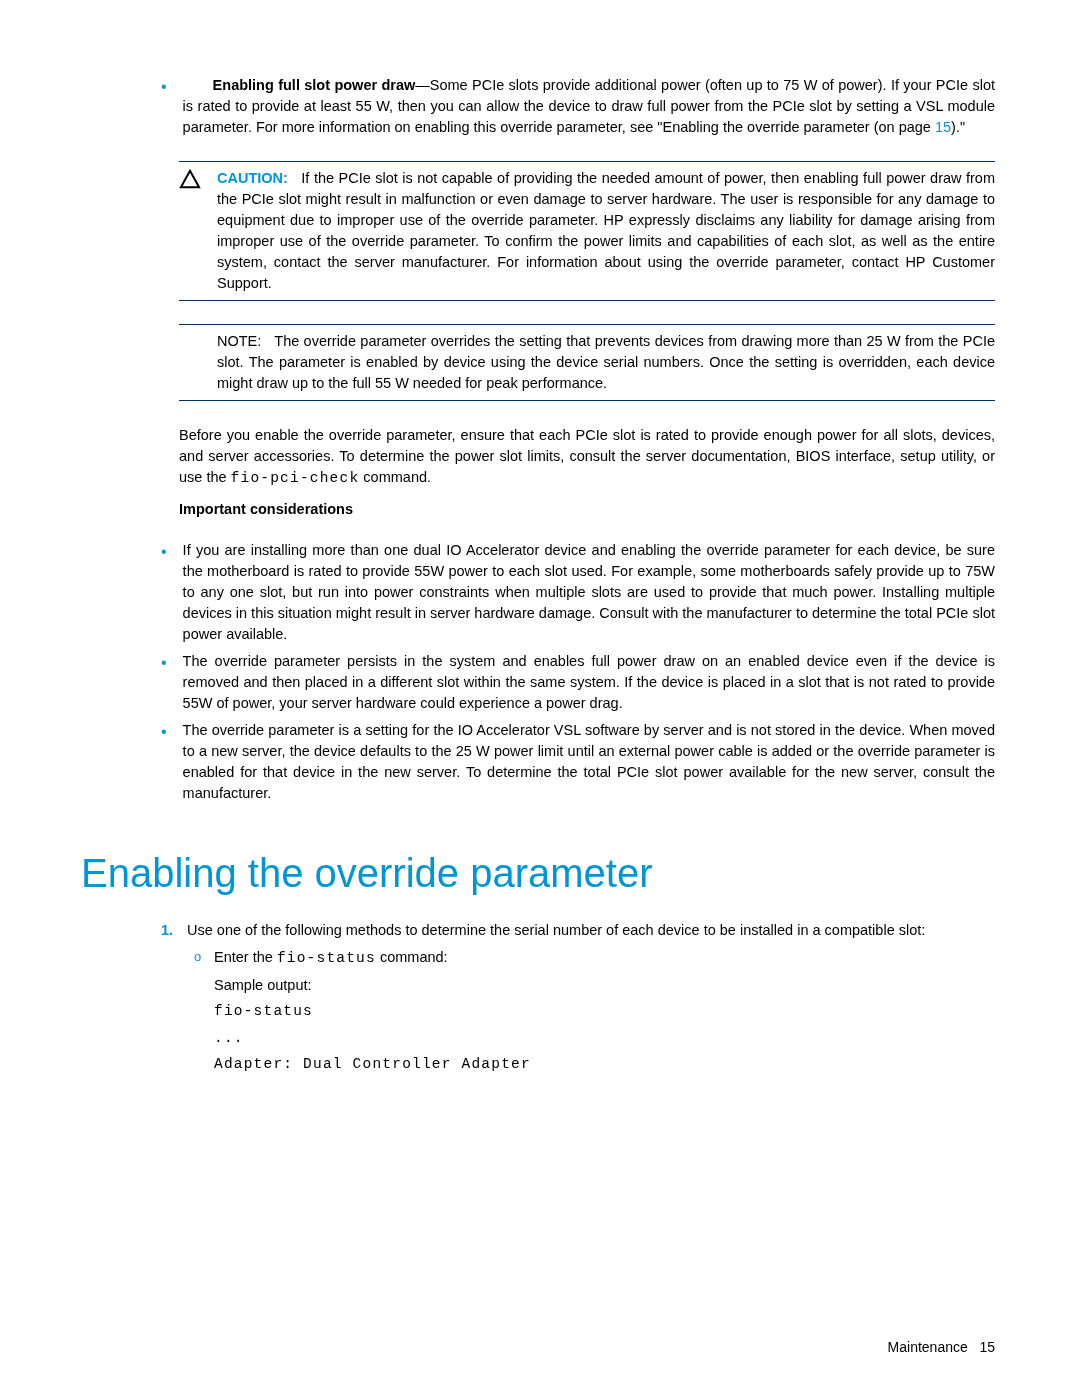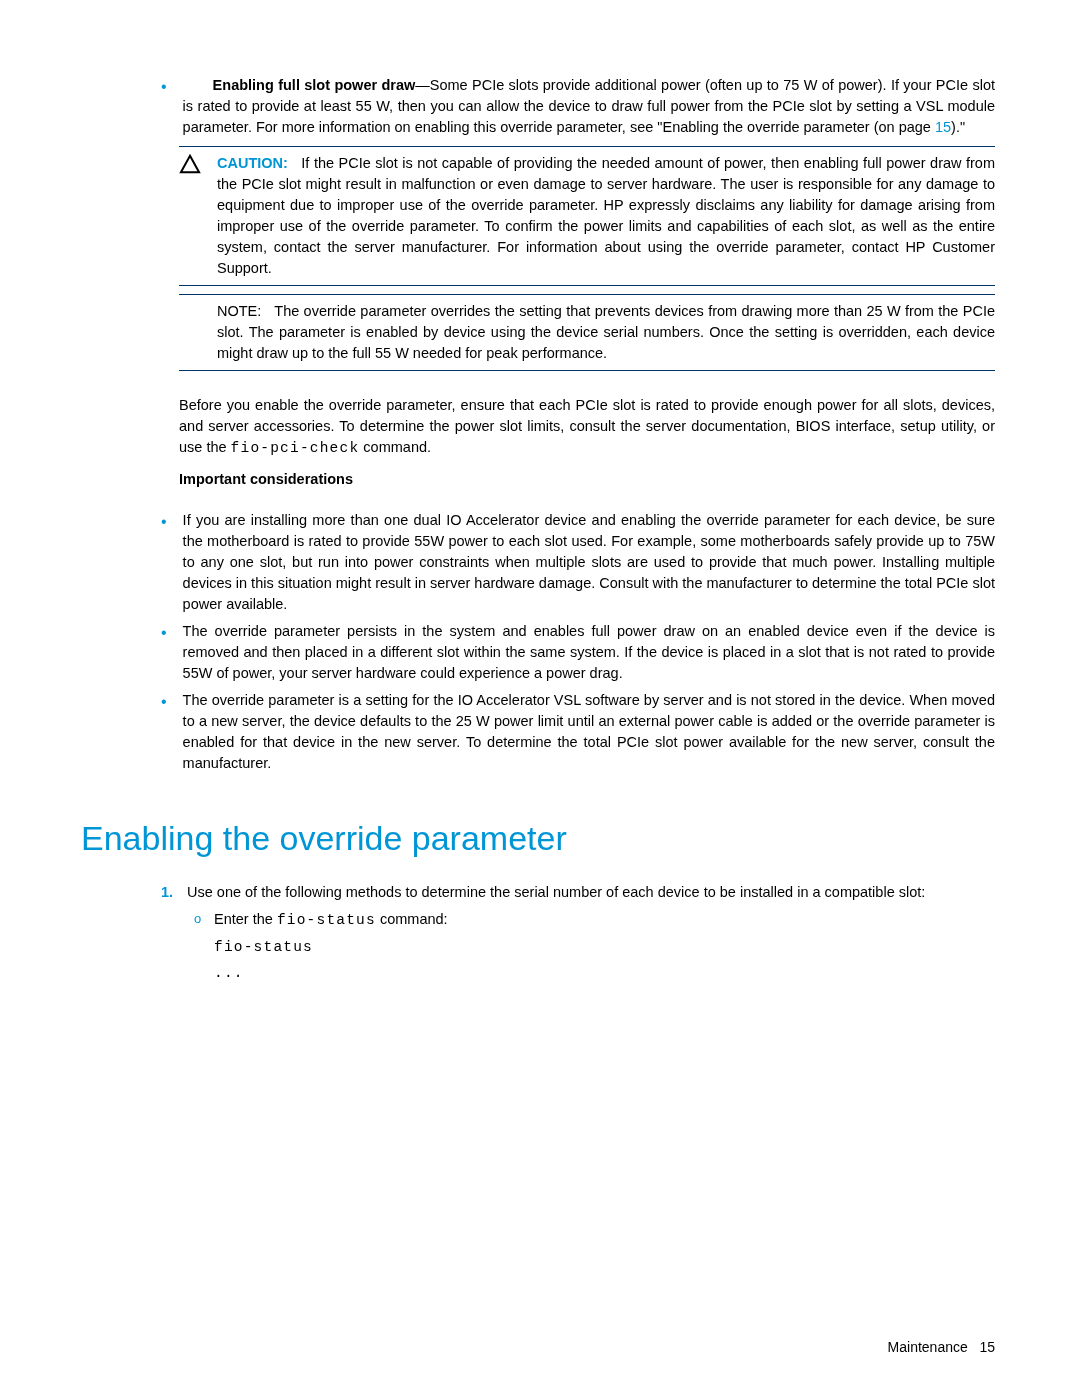--- a/index.html
+++ b/index.html
@@ -35,21 +35,21 @@
     }
     .bold {
       font-weight: bold;
       padding-left: 30px;
     }
     .link {
       color: #0096D6;
     }
     .admonition {
       margin-left: 94px;
-      margin-top: 8px;
+      margin-top: 23px;
       margin-bottom: 8px;
       border-top: 1.5px solid #003366;
       border-bottom: 1.5px solid #003366;
       padding: 6px 0;
       display: flex;
     }
     .admonition-icon {
       width: 38px;
       flex-shrink: 0;
       font-size: 20px;
@@ -79,21 +79,21 @@
       font-size: 14.5px;
     }
     .subhead {
       font-weight: bold;
       margin-left: 94px;
       margin-top: 8px;
       margin-bottom: 20px;
     }
     .h1 {
       color: #0096D6;
-      font-size: 34px;
+      font-size: 40px;
       font-weight: normal;
       margin-top: 40px;
       margin-bottom: 18px;
       margin-left: -4px;
     }
     .num-item {
       display: flex;
       padding-left: 76px;
       margin-bottom: 6px;
     }
@@ -187,19 +187,21 @@
 </div>
 
 <div class="sub-item">
   <div class="sub-marker">o</div>
   <div>
     <span>Enter the </span><span class="code">fio-status</span><span> command:</span>
   </div>
 </div>
 
 <div class="code-block">
+  <div>Sample output:</div>
   <div class="code">fio-status</div>
   <div class="code">...</div>
+  <div class="code">Adapter: Dual Controller Adapter</div>
 </div>
 
 <div class="footer">
   <span>Maintenance</span>&nbsp;&nbsp;&nbsp;<span>15</span>
 </div>
 
 </body></html>

